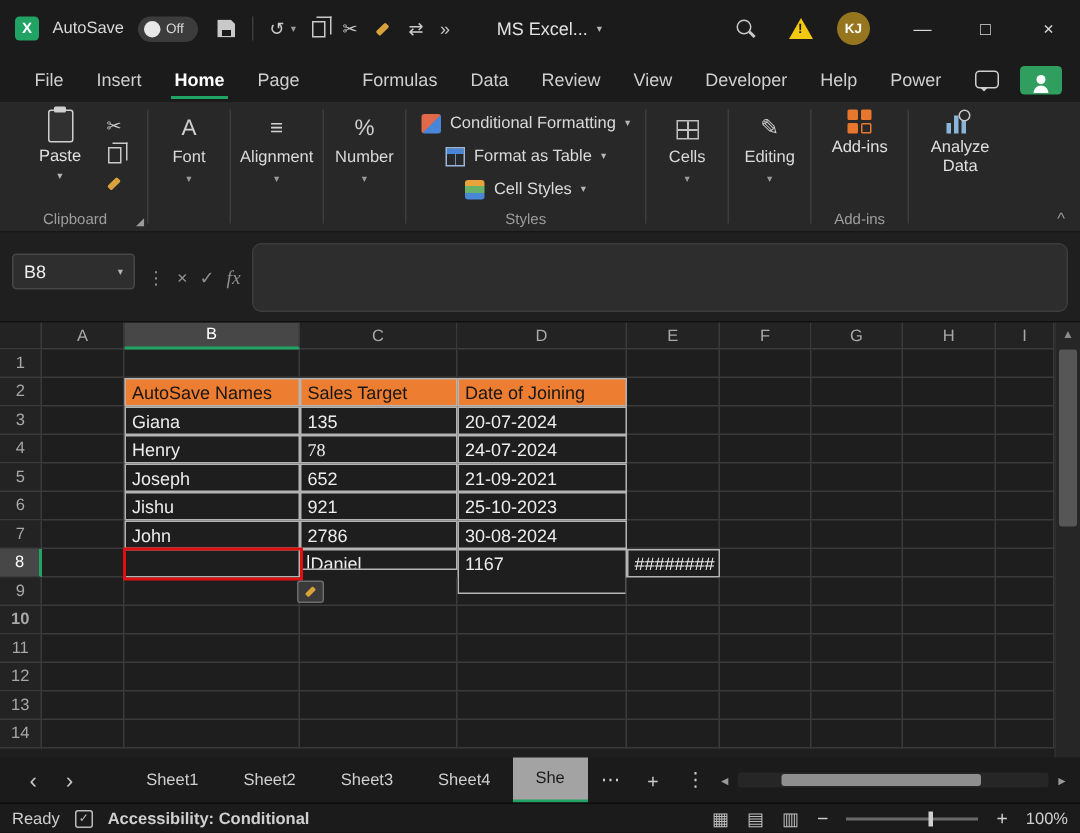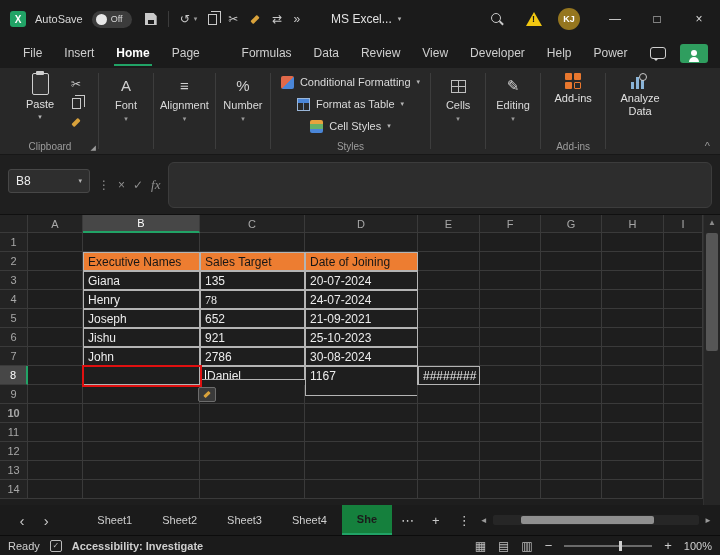--- a/index.html
+++ b/index.html
@@ -119,21 +119,21 @@
   
   #vscroll{position:absolute;top:215px;right:0;width:17px;height:290px;background:#262626;border-left:1px solid #303030;}
   #vscroll .arr{display:block;text-align:center;color:#8a8a8a;font-size:8px;height:16px;line-height:16px;cursor:pointer;}
   #v-thumb{position:absolute;top:18px;left:2px;width:12px;height:118px;background:#565656;border-radius:2px;cursor:grab;}
 
   
   #sheetbar{position:absolute;top:505px;left:0;width:720px;height:30px;background:var(--bar);display:flex;align-items:center;padding-left:10px;}
   .sb-nav{color:#c9c9c9;font-size:15px;width:26px;text-align:center;cursor:pointer;}
   #sheettabs{display:flex;align-items:stretch;height:30px;margin-left:24px;}
   .stab{padding:0 15px;line-height:30px;font-size:11px;color:#cfcfcf;cursor:pointer;}
-  .stab.active{background:#15803d;color:#1b1b1b;font-weight:bold;border-bottom:2px solid var(--green);line-height:28px;}
+  .stab.active{background:#a3a3a3;color:#1b1b1b;font-weight:normal;border-bottom:2px solid var(--green);line-height:28px;}
   .sb-btn{color:#c9c9c9;font-size:13px;padding:0 9px;cursor:pointer;}
   .hscroll{margin-left:auto;display:flex;align-items:center;gap:5px;width:258px;padding-right:8px;}
   .hscroll .arr{color:#9a9a9a;font-size:8px;cursor:pointer;}
   .h-track{flex:1;height:10px;background:#262626;border-radius:2px;position:relative;}
   .h-thumb{position:absolute;left:14%;width:64%;top:1px;height:8px;background:#8f8f8f;border-radius:2px;cursor:grab;}
 
   
   #statusbar{position:absolute;top:535px;left:0;width:720px;height:20px;background:var(--bar);border-top:1px solid #0c0c0c;
              display:flex;align-items:center;padding:0 8px;font-size:11px;color:#cfcfcf;gap:10px;}
   .acc-ic{width:12px;height:12px;border:1px solid #bbb;border-radius:2px;font-size:8px;line-height:10px;text-align:center;color:#bbb;}
@@ -337,21 +337,21 @@
       <div class="cell" style="left: 83px; top: 18px; width: 117px; height: 19px;"></div>
       <div class="cell" style="left: 200px; top: 18px; width: 105px; height: 19px;"></div>
       <div class="cell" style="left: 305px; top: 18px; width: 113px; height: 19px;"></div>
       <div class="cell" style="left: 418px; top: 18px; width: 62px; height: 19px;"></div>
       <div class="cell" style="left: 480px; top: 18px; width: 61px; height: 19px;"></div>
       <div class="cell" style="left: 541px; top: 18px; width: 61px; height: 19px;"></div>
       <div class="cell" style="left: 602px; top: 18px; width: 62px; height: 19px;"></div>
       <div class="cell" style="left: 664px; top: 18px; width: 39px; height: 19px;"></div>
       <div class="ghead" style="left: 0px; top: 37px; width: 28px; height: 19px;">2</div>
       <div class="cell" style="left: 28px; top: 37px; width: 55px; height: 19px;"></div>
-      <div class="cell thead tb" style="left: 83px; top: 37px; width: 117px; height: 19px;">Executive Names</div>
+      <div class="cell thead tb" style="left: 83px; top: 37px; width: 117px; height: 19px;">AutoSave Names</div>
       <div class="cell thead tb" style="left: 200px; top: 37px; width: 105px; height: 19px;">Sales Target</div>
       <div class="cell thead tb" style="left: 305px; top: 37px; width: 113px; height: 19px;">Date of Joining</div>
       <div class="cell" style="left: 418px; top: 37px; width: 62px; height: 19px;"></div>
       <div class="cell" style="left: 480px; top: 37px; width: 61px; height: 19px;"></div>
       <div class="cell" style="left: 541px; top: 37px; width: 61px; height: 19px;"></div>
       <div class="cell" style="left: 602px; top: 37px; width: 62px; height: 19px;"></div>
       <div class="cell" style="left: 664px; top: 37px; width: 39px; height: 19px;"></div>
       <div class="ghead" style="left: 0px; top: 56px; width: 28px; height: 19px;">3</div>
       <div class="cell" style="left: 28px; top: 56px; width: 55px; height: 19px;"></div>
       <div class="cell tb" style="left: 83px; top: 56px; width: 117px; height: 19px;">Giana</div>
@@ -501,21 +501,21 @@
       <div class="h-track">
         <div class="h-thumb"></div>
       </div>
       <span class="arr">►</span>
     </div>
   </div>
 
   <div id="statusbar">
     <span>Ready</span>
     <span class="acc-ic">✓</span>
-    <span style="font-weight:bold;">Accessibility: Investigate</span>
+    <span style="font-weight:bold;">Accessibility: Conditional</span>
     <div class="sb-right">
       <span class="viewic">▦</span>
       <span class="viewic">▤</span>
       <span class="viewic">▥</span>
       <span class="zoomctl">−</span>
       <div class="slider-track">
           <div class="slider-thumb"></div>
         </div>
       <span class="zoomctl">+</span>
       <span>100%</span>

